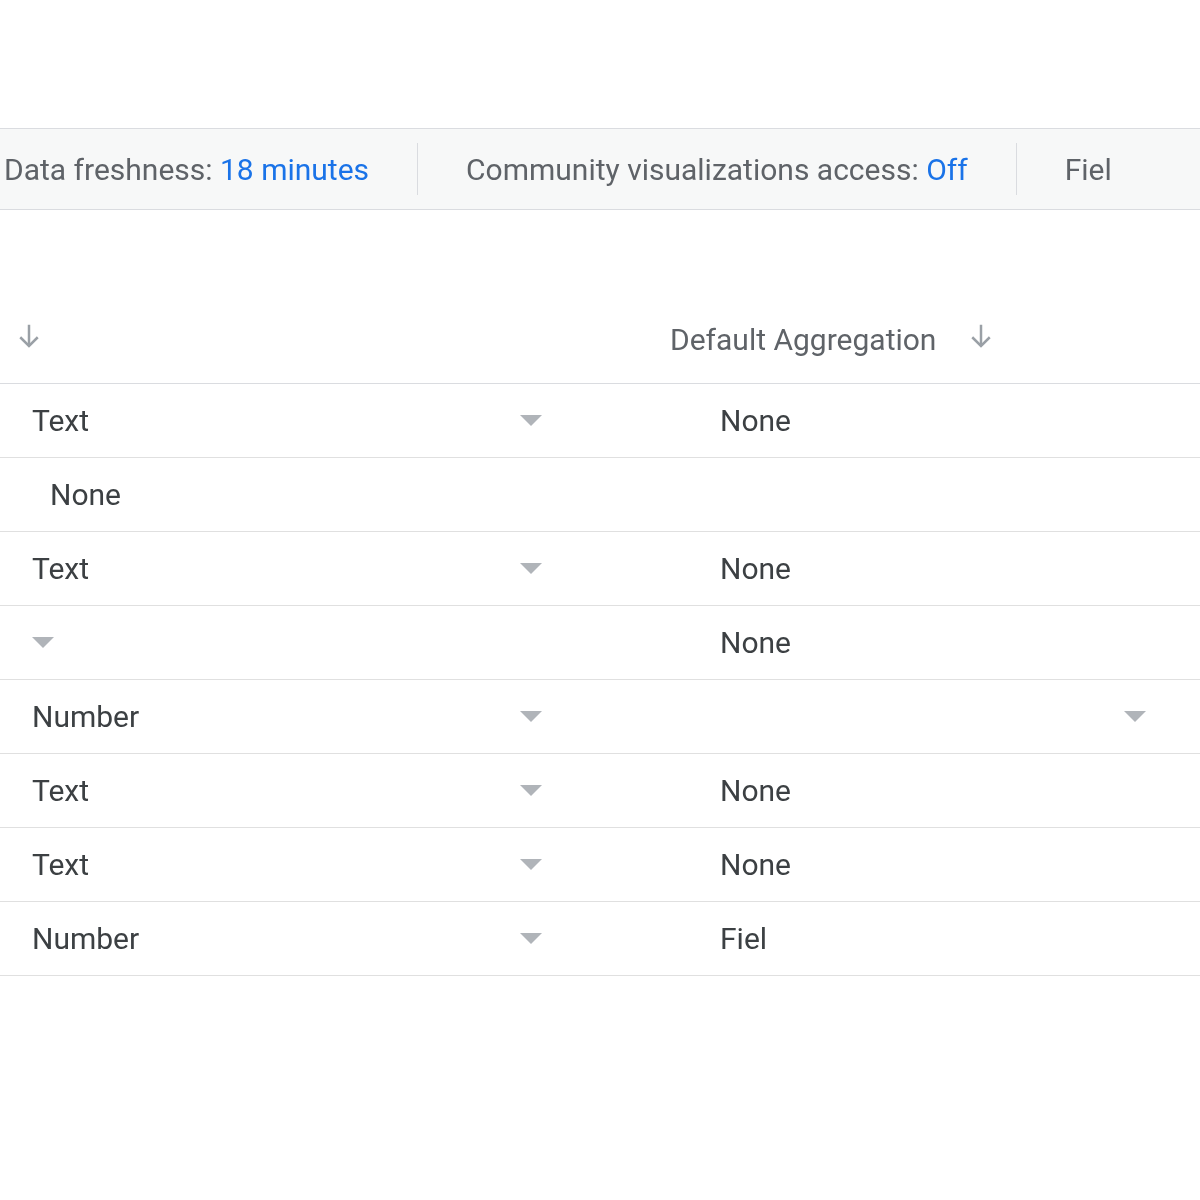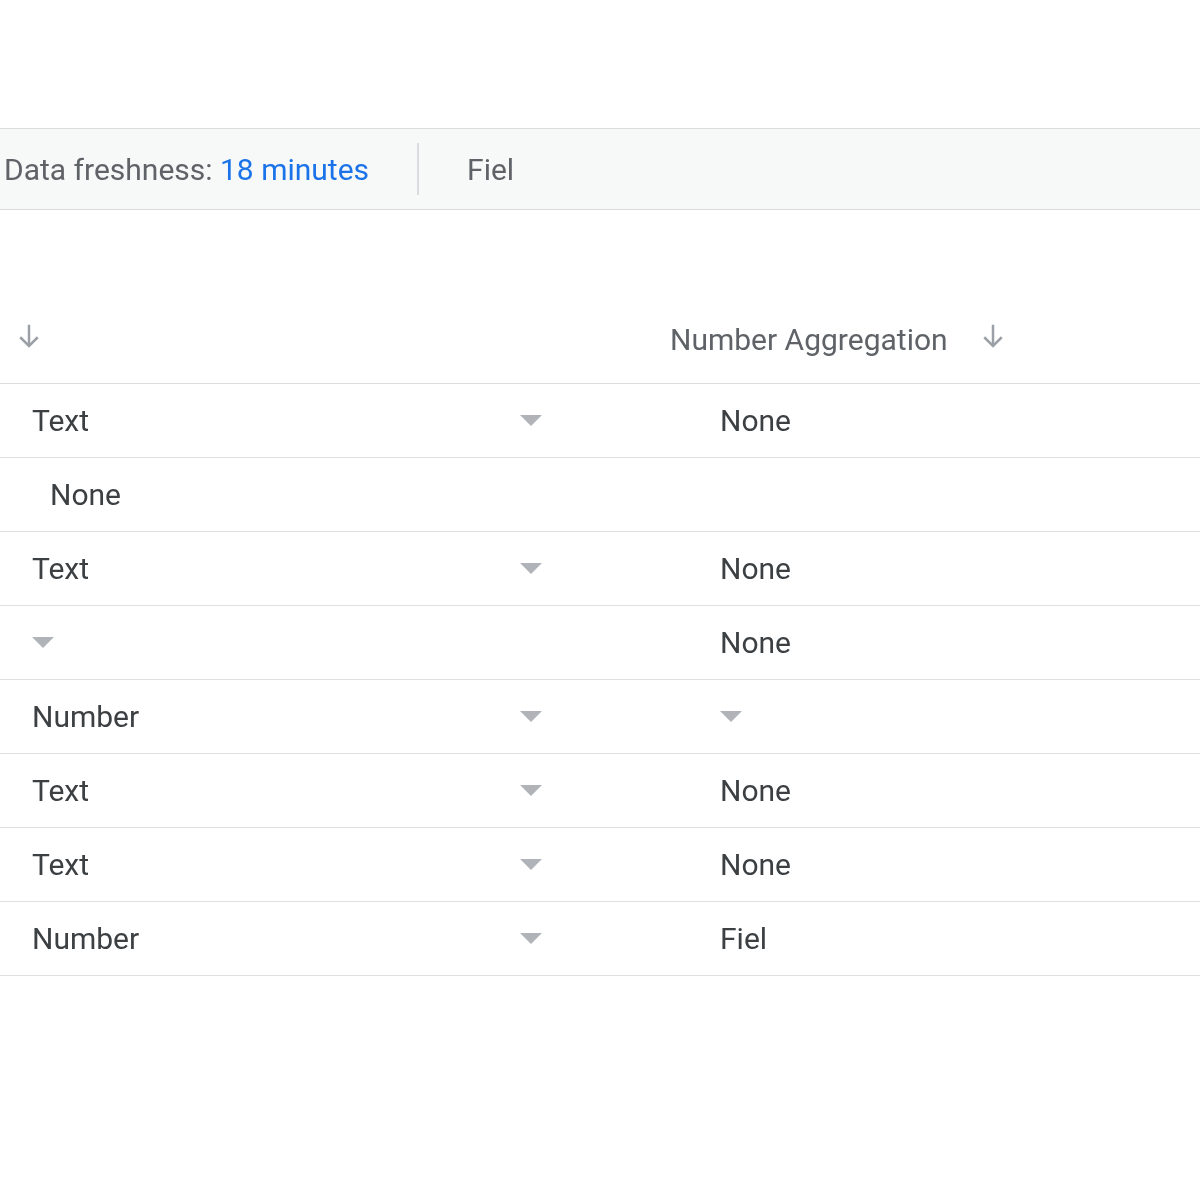--- a/index.html
+++ b/index.html
@@ -89,20 +89,21 @@
     padding-left: 32px;
     padding-right: 32px;
     gap: 32px;
   }
   .col-agg {
     flex: 1;
     display: flex;
     align-items: center;
     padding-left: 50px;
     padding-right: 28px;
+    justify-content: flex-end;
   }
   .col-type .val, .col-agg .val { flex: 1; }
   .caret {
     width: 0; height: 0;
     border-left: 11px solid transparent;
     border-right: 11px solid transparent;
     border-top: 11px solid #b0b4b9;
     margin-right: 96px;
   }
   .col-agg .caret { margin-right: 26px; }
@@ -115,40 +116,43 @@
 </head>
 <body>
 
 <div class="top-spacer"></div>
 
 <div class="status-bar">
   <div class="status-cell first">
     <span>Data freshness: </span><span class="status-link">18 minutes</span>
   </div>
   <div class="status-divider"></div>
+  <div class="status-cell">
+    <span>Community visualizations access: </span><span class="status-link">Off</span>
+  </div>
   <div class="status-divider"></div>
   <div class="status-cell">
     <span>Fiel</span>
   </div>
 </div>
 
 <div class="mid-spacer"></div>
 
 <div class="tbl">
   <div class="hdr-row">
     <div class="hdr-col1">
       <span class="sort-arrow">
         <svg class="arrow-down-svg" viewBox="0 0 24 24" fill="none" stroke="#9aa0a6" stroke-width="2">
           <line x1="12" y1="3" x2="12" y2="20"></line>
           <polyline points="5,13 12,20 19,13"></polyline>
         </svg>
       </span>
     </div>
     <div class="hdr-col2">
-      <span class="hdr-label">Number Aggregation</span>
+      <span class="hdr-label">Default Aggregation</span>
       <span class="sort-arrow">
         <svg class="arrow-down-svg" viewBox="0 0 24 24" fill="none" stroke="#9aa0a6" stroke-width="2">
           <line x1="12" y1="3" x2="12" y2="20"></line>
           <polyline points="5,13 12,20 19,13"></polyline>
         </svg>
       </span>
     </div>
   </div>
 
   <div id="rows-container">

